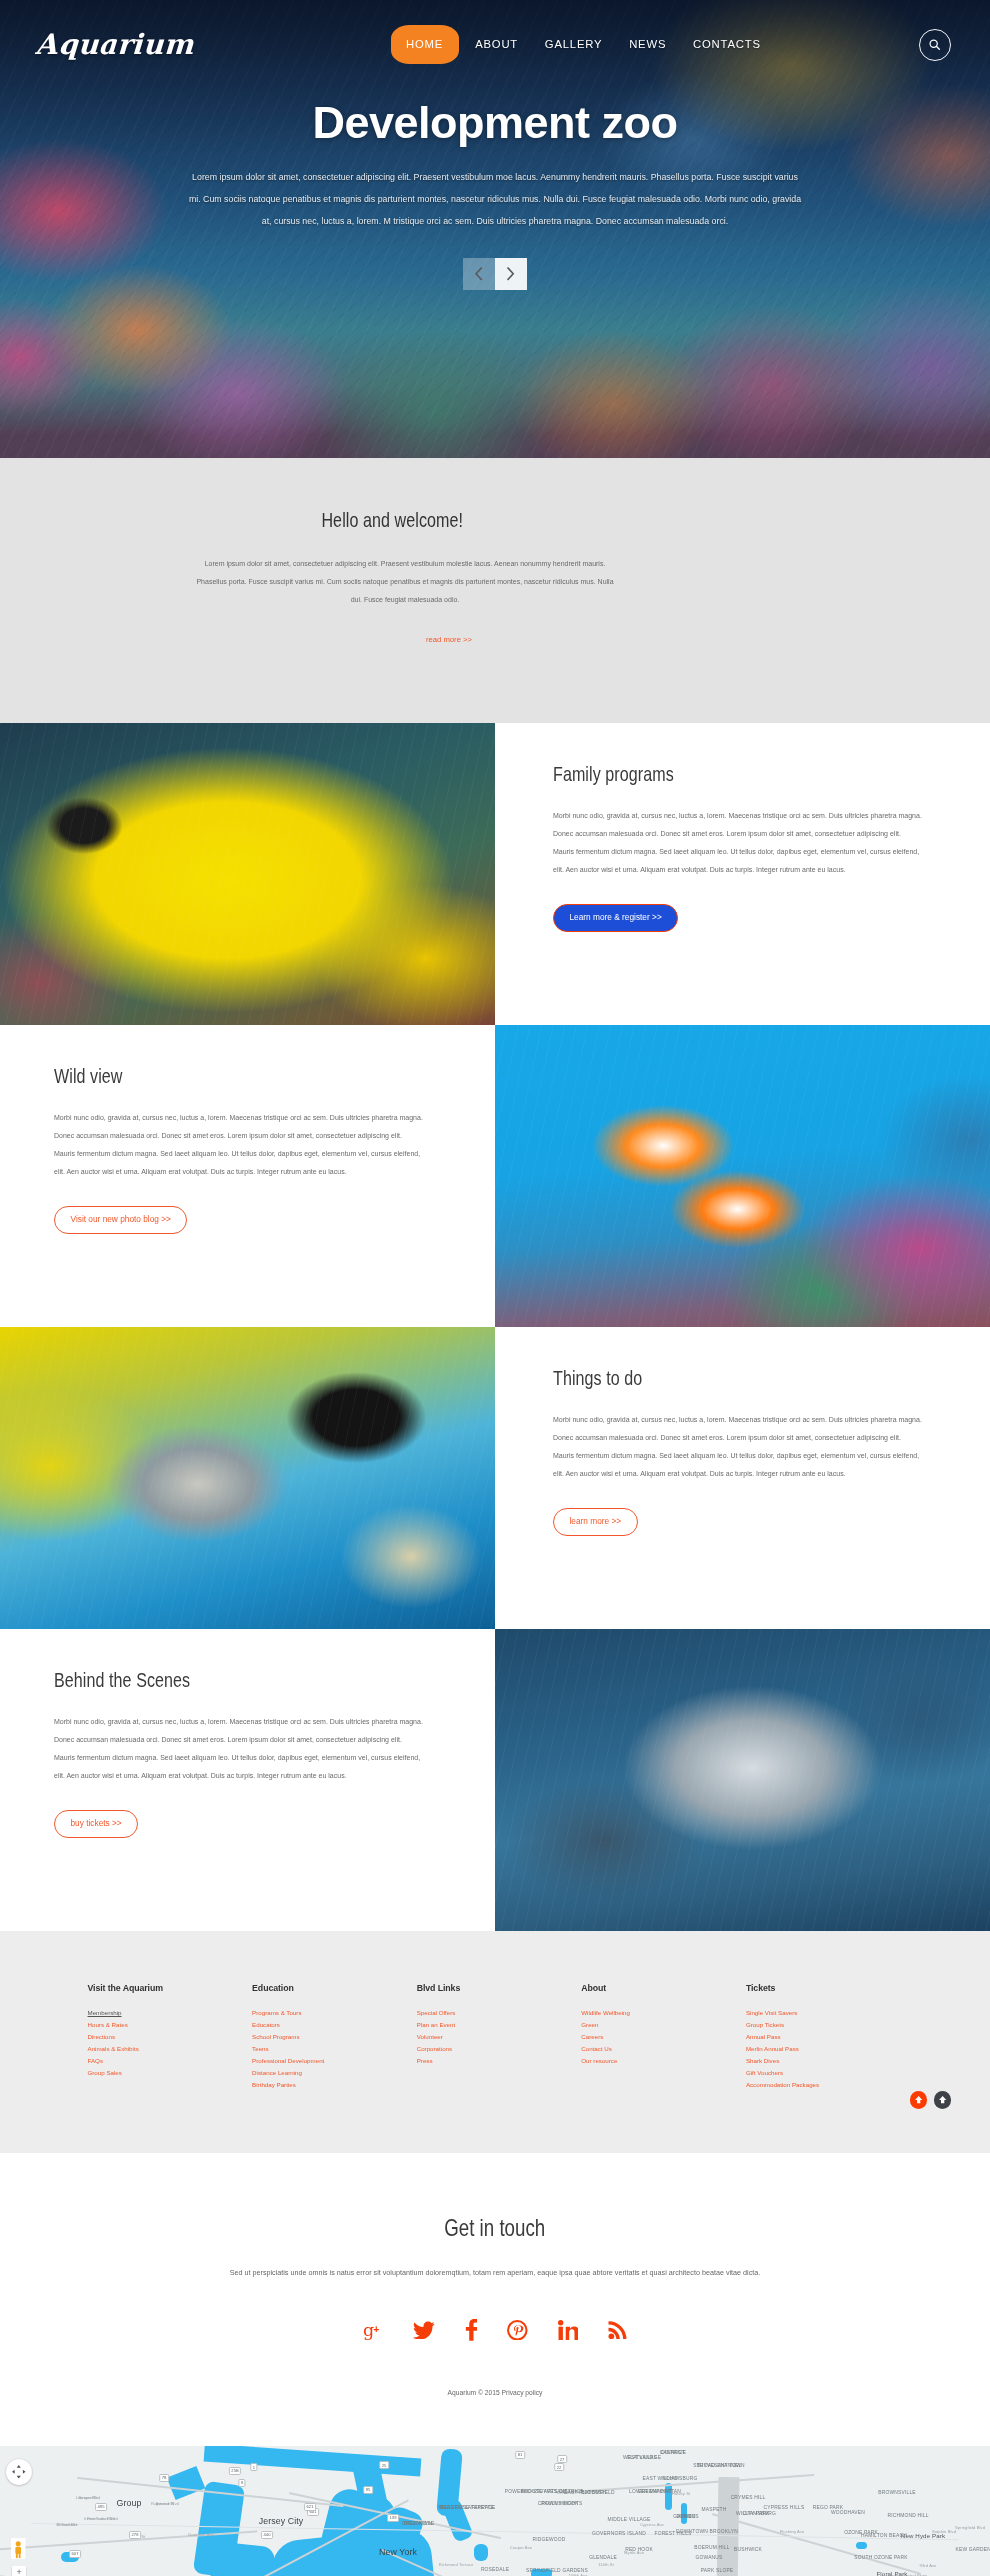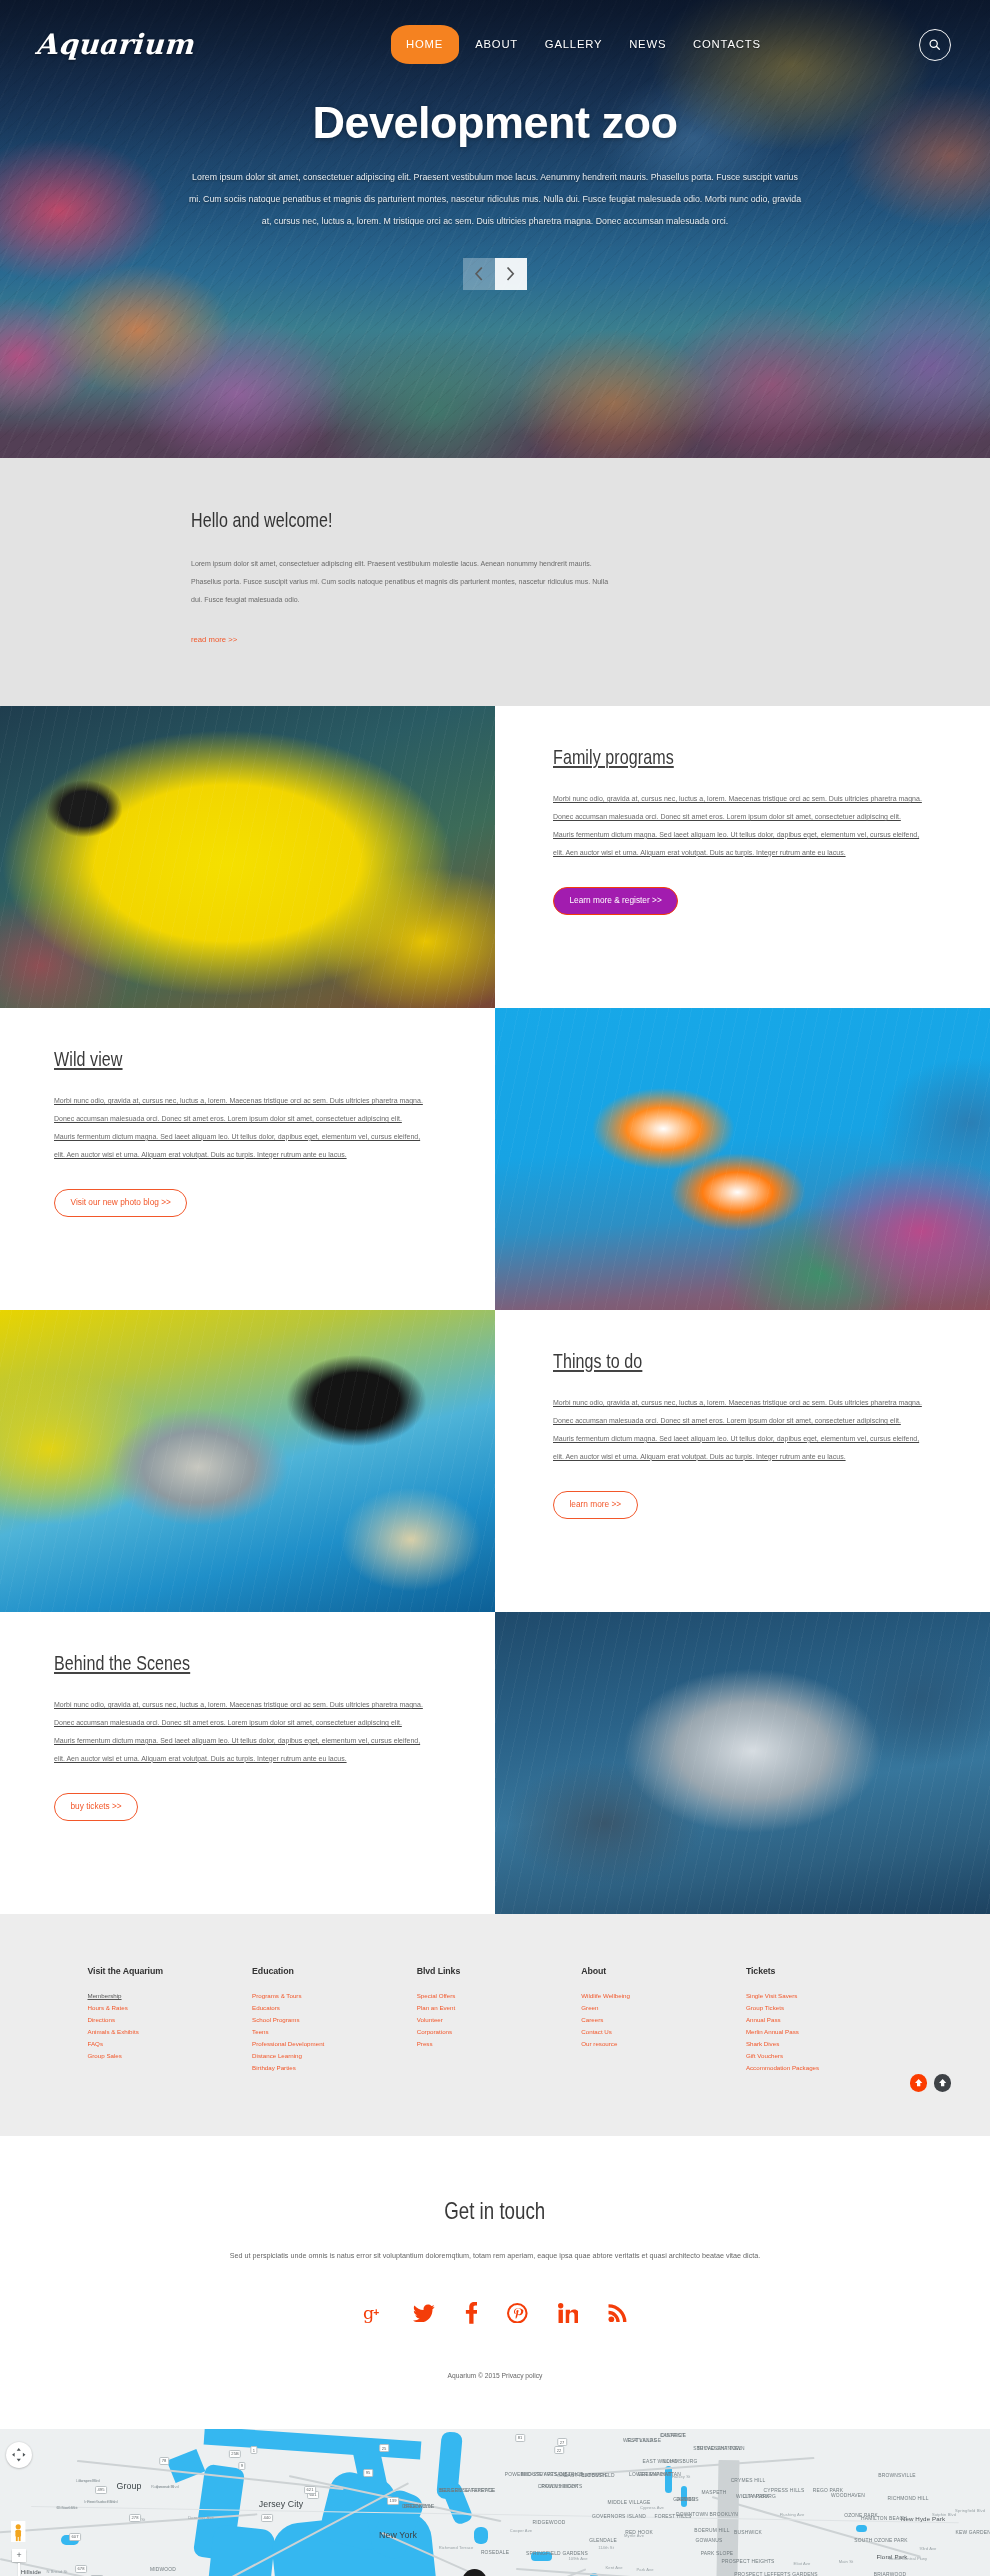--- a/index.html
+++ b/index.html
@@ -138,21 +138,21 @@
   .slider-arrow.prev { background: rgba(255,255,255,.30); }
   .slider-arrow.next { background: rgba(255,255,255,.92); }
   .slider-arrow svg { display: block; }
 
   
   .welcome {
     background: #e3e3e3;
     width: 990px;
     padding: 50px 0 62px;
   }
-  .welcome-inner { width: 516px; margin: 0 0 0 191px; }
+  .welcome-inner { width: 516px; margin: 0 0 17px 191px; text-align: center; }
   .h-thin {
     font-family: "Liberation Sans", sans-serif;
     font-weight: 300;
     font-size: 20.6px;
     color: #333;
     letter-spacing: 0.1px;
     transform: scaleX(.78);
     transform-origin: left center;
     white-space: nowrap;
   }
@@ -170,21 +170,20 @@
     font-size: 7.7px;
     cursor: pointer;
   }
 
   
   .feature { display: flex; width: 990px; }
   .feature .pane { width: 495px; height: 302px; position: relative; overflow: hidden; }
   .feature .txt {
     background: #fff;
     padding: 39px 0 0 58px;
-    text-decoration: underline;
   }
   .feature.rev .txt { padding-left: 54px; }
   .ftitle {
     font-weight: 300;
     font-size: 20.6px;
     color: #3a3a3a;
     transform: scaleX(.78);
     transform-origin: left center;
     white-space: nowrap;
     letter-spacing: 0.1px;
@@ -199,21 +198,21 @@
   .btn {
     display: inline-block;
     margin-top: 25px;
     font-size: 8.3px;
     line-height: 1;
     padding: 8.8px 15.5px 9.3px;
     border-radius: 20.6px;
     cursor: pointer;
     white-space: nowrap;
   }
-  .btn.solid { background: #a21caf; color: #fff; border: 1px solid #f43d09; }
+  .btn.solid { background: #1d4ed8; color: #fff; border: 1px solid #f43d09; }
   .btn.ghost { background: transparent; color: #f2572a; border: 1px solid #f2572a; }
 
   
   .ph { position: absolute; inset: 0; }
   .ph::after {
     content: "";
     position: absolute; inset: 0;
     background: repeating-linear-gradient(102deg, rgba(255,255,255,.04) 0 1px, rgba(0,0,0,0) 1px 11.3px);
   }
   .ph-yellowfish {

